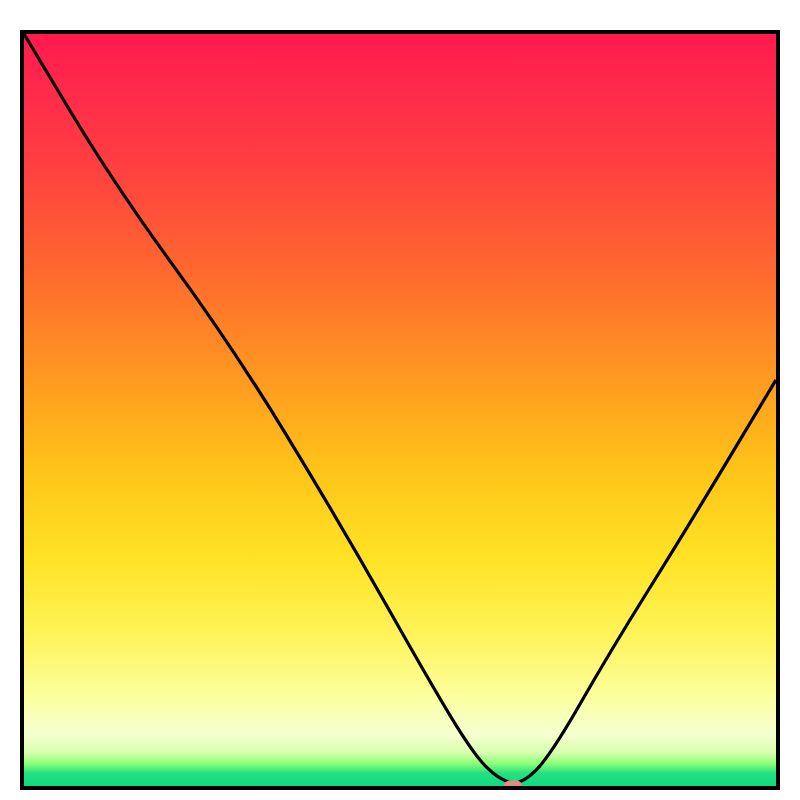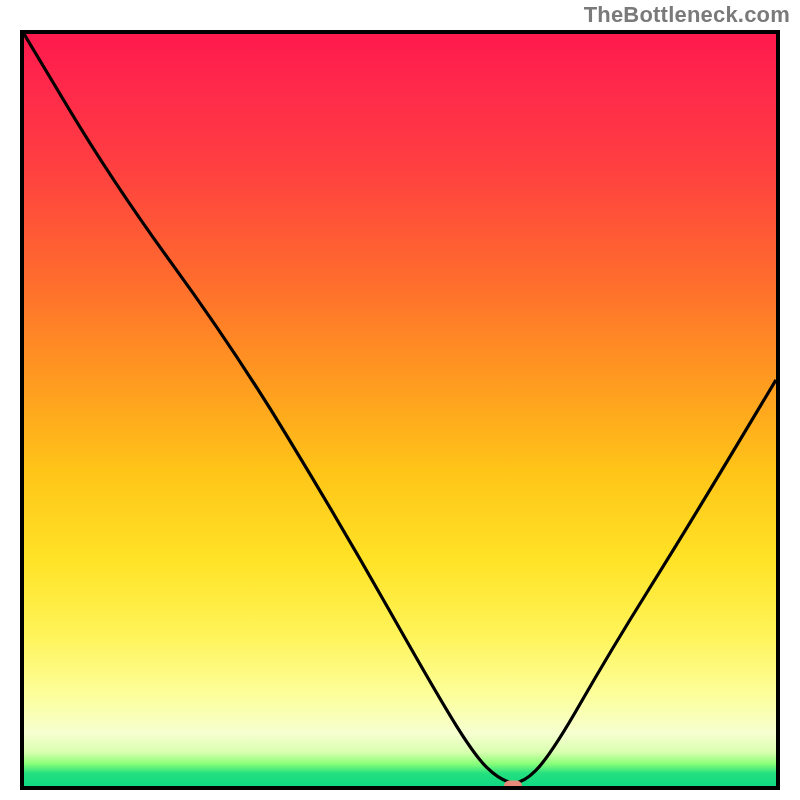--- a/index.html
+++ b/index.html
@@ -72,21 +72,20 @@
     border-radius: 6px;
     background: #e78a79;
     bottom: 0px;
     transform: translate(-50%, 50%);
   }
 </style>
 </head>
 <body>
 
 <div class="wrap">
-  <div class="attribution">TheBottleneck.com</div>
 
   <div class="plot">
     <div class="gradient"></div>
     <svg class="curve" viewBox="0 0 752 752" preserveAspectRatio="none">
       <path id="curve-path" fill="none" stroke="#000" stroke-width="3.2" stroke-linejoin="round" d="M 0,0 Q 0,0 45.12,75.19999999999999 Q 90.24,150.39999999999998 150.4,233.12 Q 210.56000000000003,315.84000000000003 263.2,402.32000000000005 Q 315.84,488.8 364.72,575.28 Q 413.6,661.76 432.4,691.8399999999999 Q 451.2,721.92 462.48,733.2 Q 473.76,744.48 485.04,748.24 Q 496.32000000000005,752 511.36,736.96 Q 526.4,721.92 556.48,669.28 Q 586.5600000000001,616.64 624.1600000000001,556.48 Q 661.76,496.32 706.88,421.12 T 752,345.91999999999996"></path>
     </svg>
     <div id="marker" class="marker" style="left: 488.8px; bottom: 0px; background: rgb(231, 138, 121);"></div>
   </div>
 </div>
 

